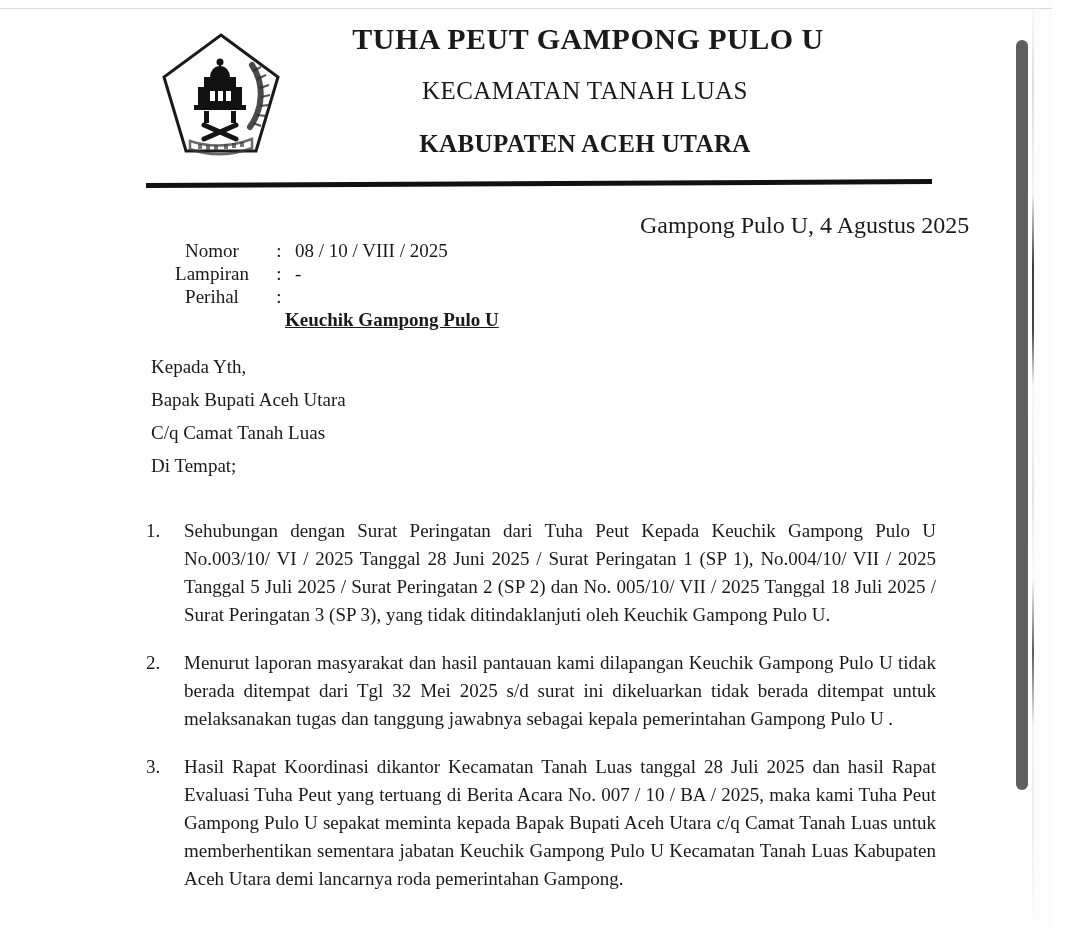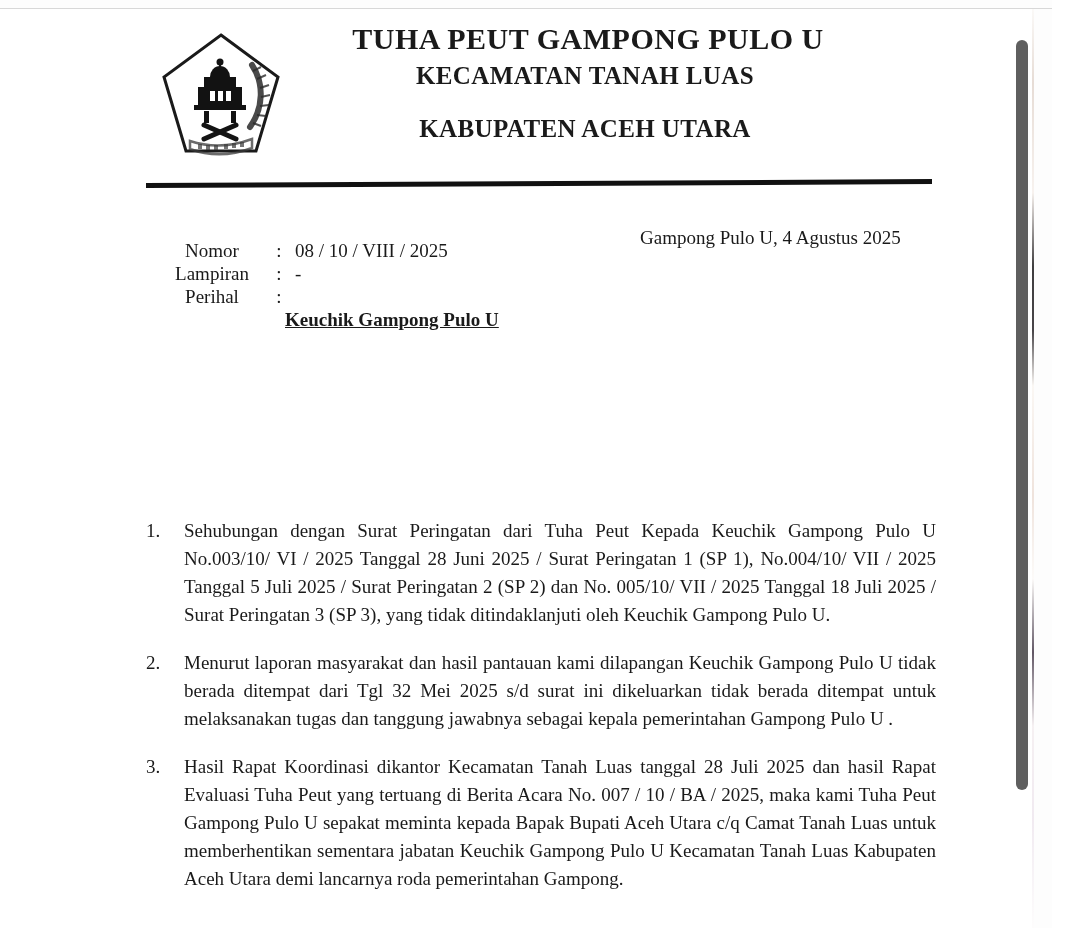--- a/index.html
+++ b/index.html
@@ -101,24 +101,24 @@
   .t1 {
     font-size: 30px;
     font-weight: bold;
     letter-spacing: 0.5px;
     line-height: 1.08;
     white-space: nowrap;
     margin-left: 6px;
   }
   .t2 {
     font-size: 25px;
-    font-weight: bold;
+    font-weight: normal;
     letter-spacing: 0.4px;
     line-height: 1.12;
-    margin-top: 7px;
+    margin-top: 22px;
     white-space: nowrap;
   }
   .t3 {
     font-size: 25px;
     font-weight: bold;
     letter-spacing: 0.4px;
     line-height: 1.12;
     margin-top: 25px;
     white-space: nowrap;
   }
@@ -126,22 +126,22 @@
     position: absolute;
     left: 146px; top: 172px;
     width: 786px; height: 5px;
     background: #111;
     transform: rotate(-0.28deg);
   }
 
   
   .dateline {
     position: absolute;
-    left: 640px; top: 218px;
-    font-size: 19px;
+    left: 640px; top: 203px;
+    font-size: 24px;
     white-space: nowrap;
   }
 
   
   .meta {
     position: absolute;
     left: 151px; top: 230px;
     font-size: 19px;
     line-height: 23px;
   }
@@ -275,20 +275,26 @@
         </div>
 
         <div class="meta-row">
           <div class="meta-label">Perihal</div>
           <div class="meta-colon">:</div>
         </div>
 
         <div class="meta-sub">Keuchik Gampong Pulo U</div>
       </div>
 
+      <div class="addressee">
+        <div>Kepada Yth,</div>
+        <div>Bapak Bupati Aceh Utara</div>
+        <div>C/q Camat Tanah Luas</div>
+        <div>Di Tempat;</div>
+      </div>
 
       <div class="clauses">
 
         <div class="clause">
           <div class="clause-num">1.</div>
           <div class="clause-body">Sehubungan dengan Surat Peringatan dari Tuha Peut Kepada Keuchik Gampong Pulo U No.003/10/ VI / 2025 Tanggal  28 Juni 2025 / Surat Peringatan 1 (SP 1), No.004/10/ VII / 2025 Tanggal 5 Juli 2025 / Surat Peringatan 2 (SP 2) dan No. 005/10/ VII / 2025 Tanggal 18 Juli 2025 / Surat Peringatan 3 (SP 3), yang tidak ditindaklanjuti oleh Keuchik Gampong Pulo U.</div>
         </div>
 
         <div class="clause">
           <div class="clause-num">2.</div>

